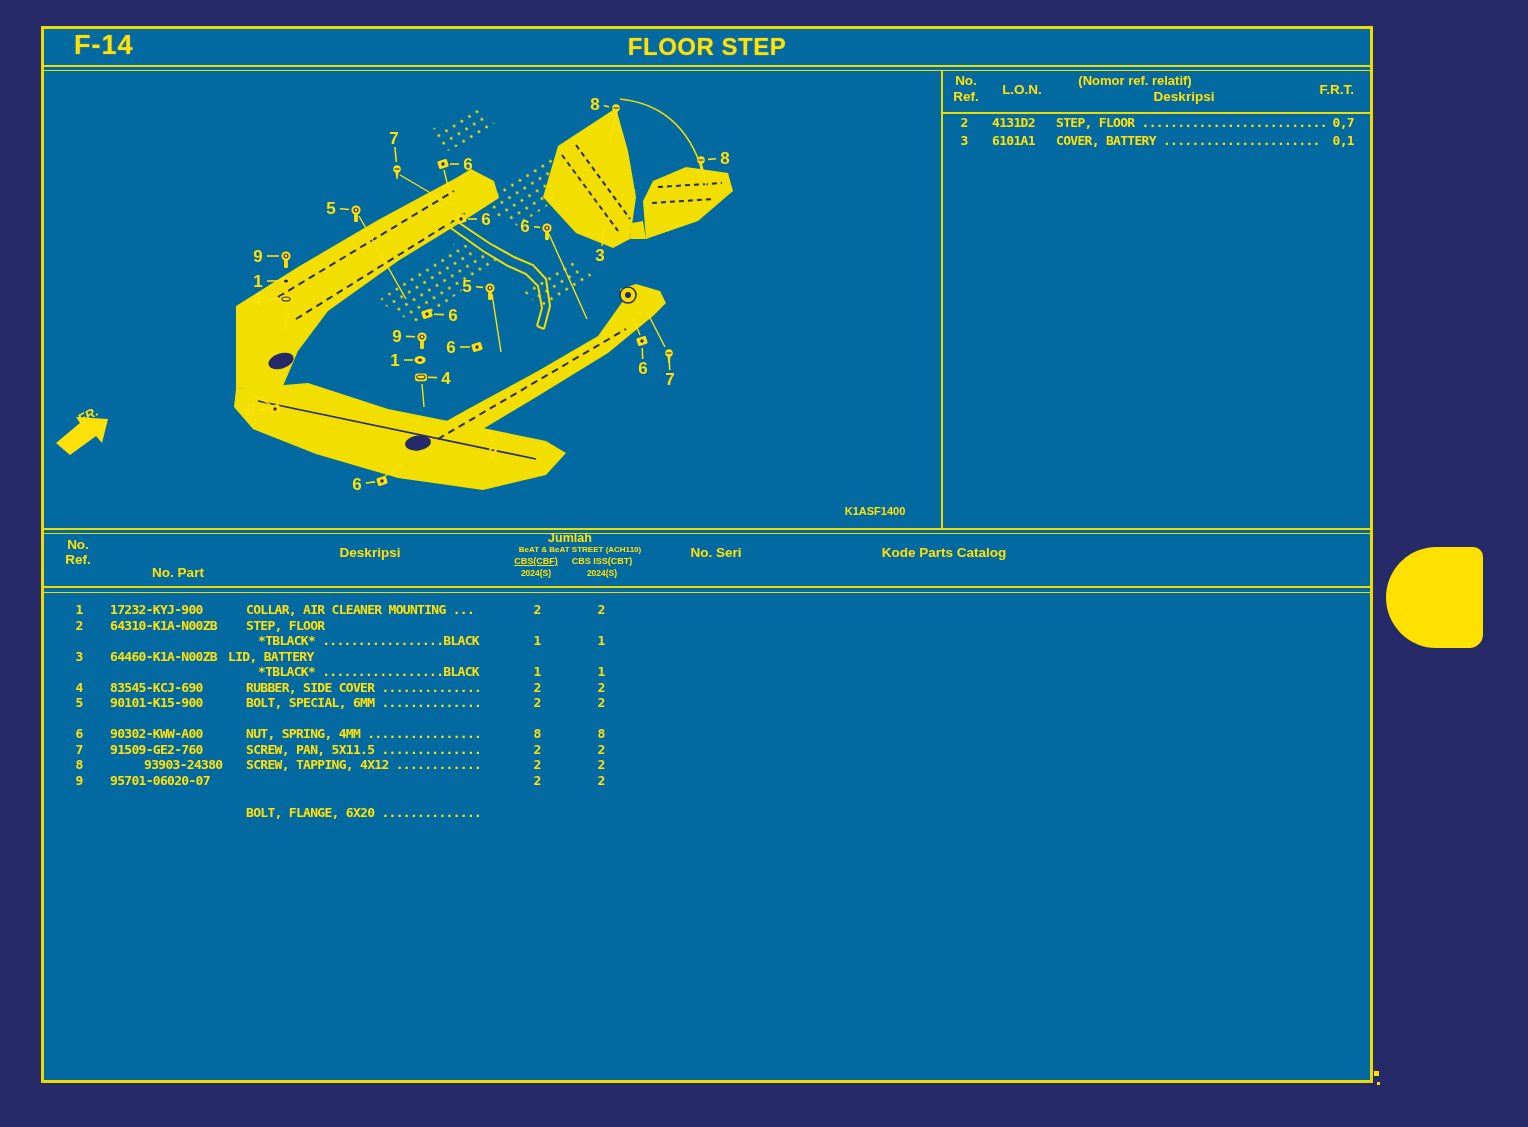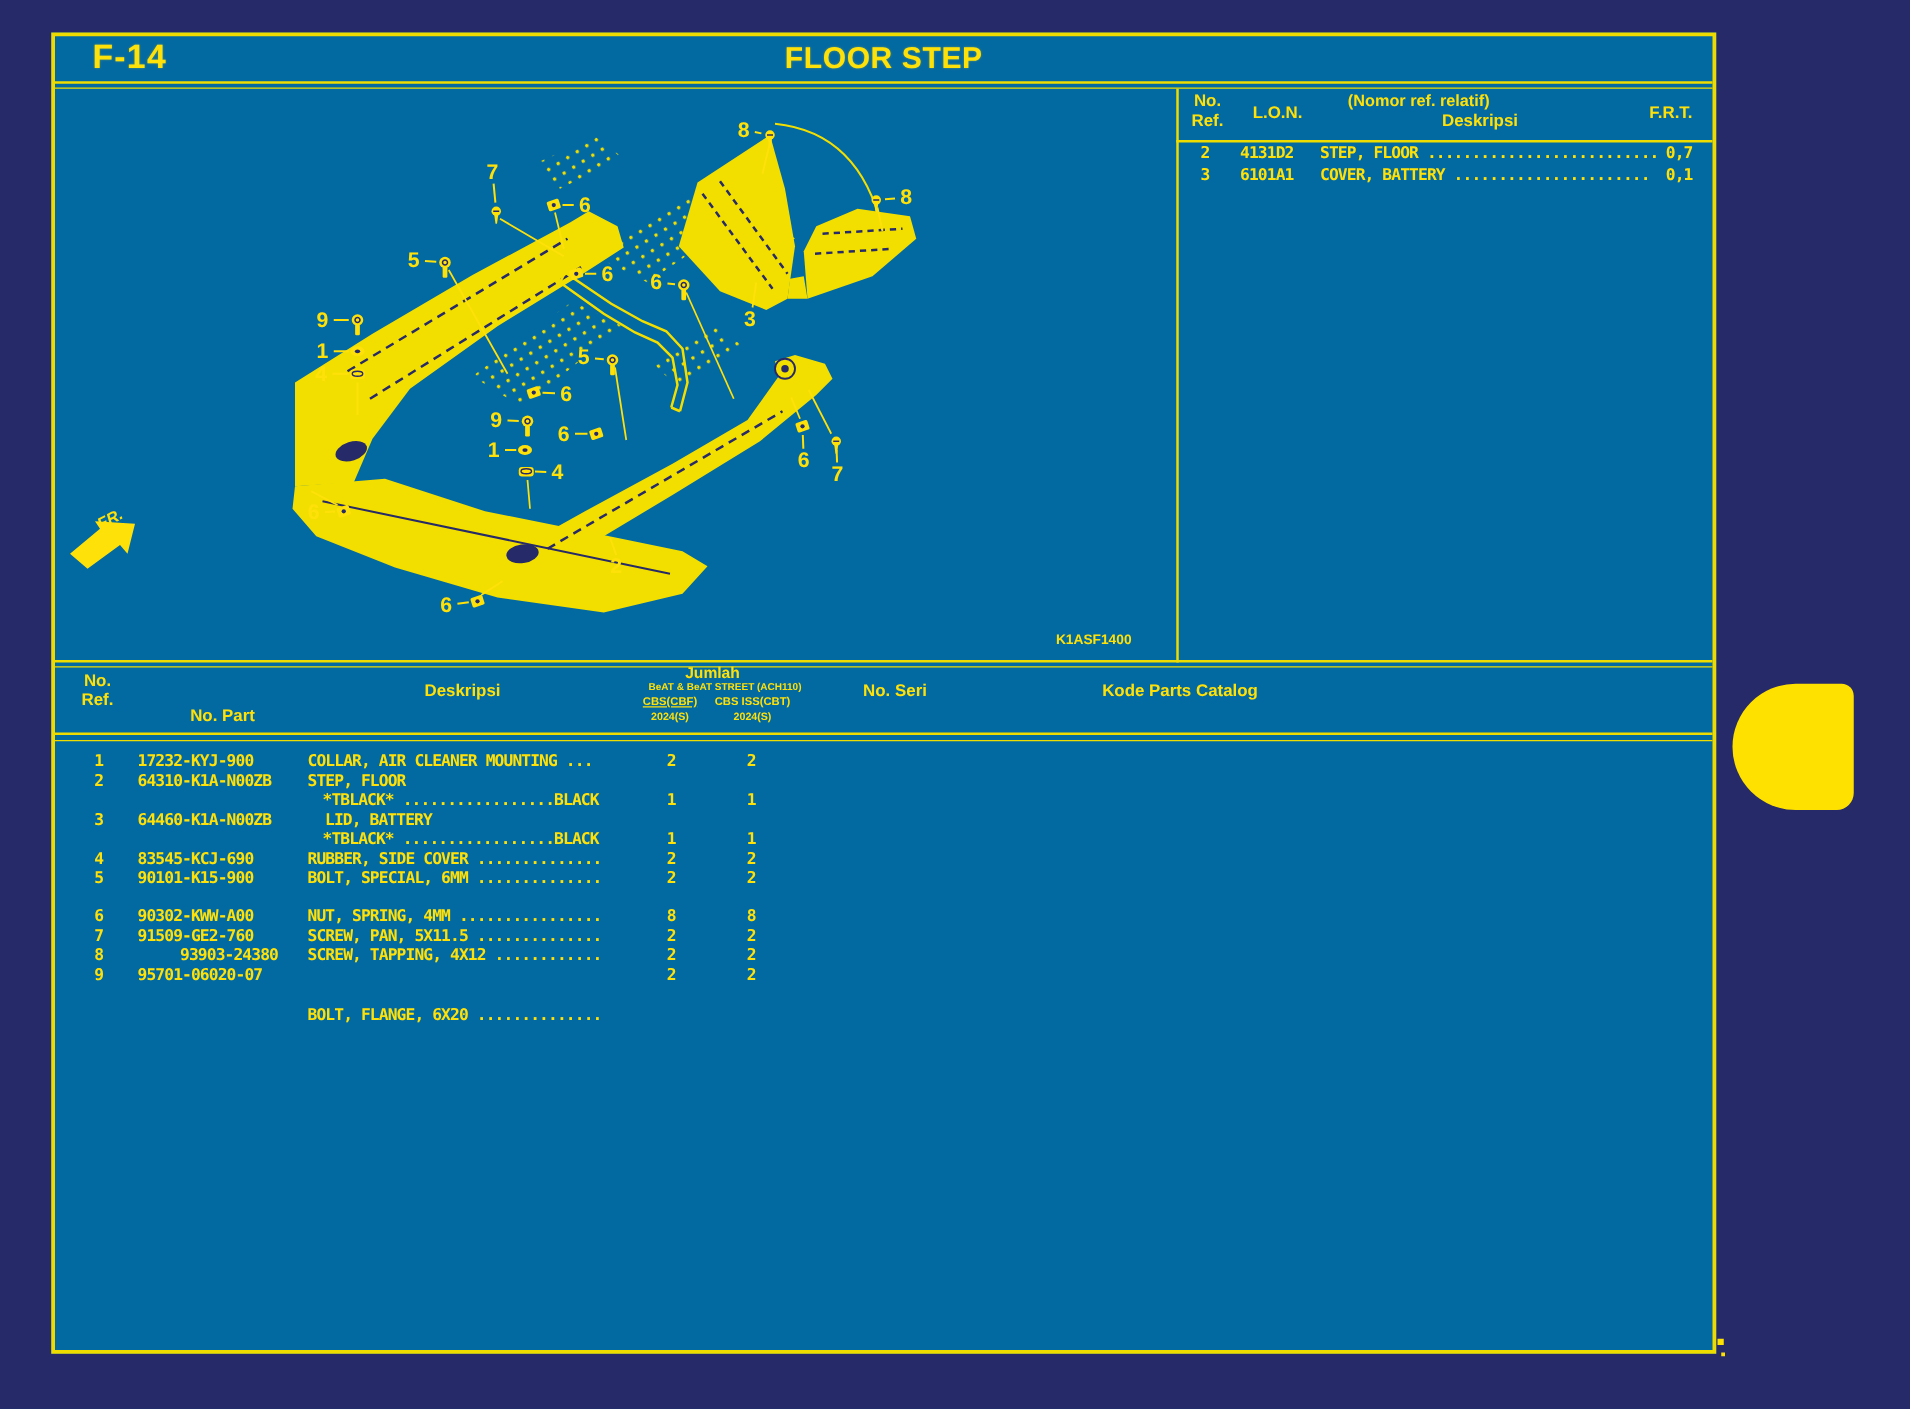--- a/index.html
+++ b/index.html
@@ -291,21 +291,21 @@
         <span style="left:202px;">STEP, FLOOR</span>
       </div>
       <div class="rowline mono" style="top: 604px;">
         <span style="left:214px;">*TBLACK* .................BLACK</span>
         <span style="left:463px;width:60px;text-align:center;">1</span>
         <span style="left:527px;width:60px;text-align:center;">1</span>
       </div>
       <div class="rowline mono" style="top: 619.5px;">
         <span style="left:18px;width:34px;text-align:center;">3</span>
         <span style="left:66px;">64460-K1A-N00ZB</span>
-        <span style="left:216px;">LID, BATTERY</span>
+        <span style="left:184px;">LID, BATTERY</span>
       </div>
       <div class="rowline mono" style="top: 635px;">
         <span style="left:214px;">*TBLACK* .................BLACK</span>
         <span style="left:463px;width:60px;text-align:center;">1</span>
         <span style="left:527px;width:60px;text-align:center;">1</span>
       </div>
       <div class="rowline mono" style="top: 650.5px;">
         <span style="left:18px;width:34px;text-align:center;">4</span>
         <span style="left:66px;">83545-KCJ-690</span>
         <span style="left:202px;">RUBBER, SIDE COVER ..............</span>

